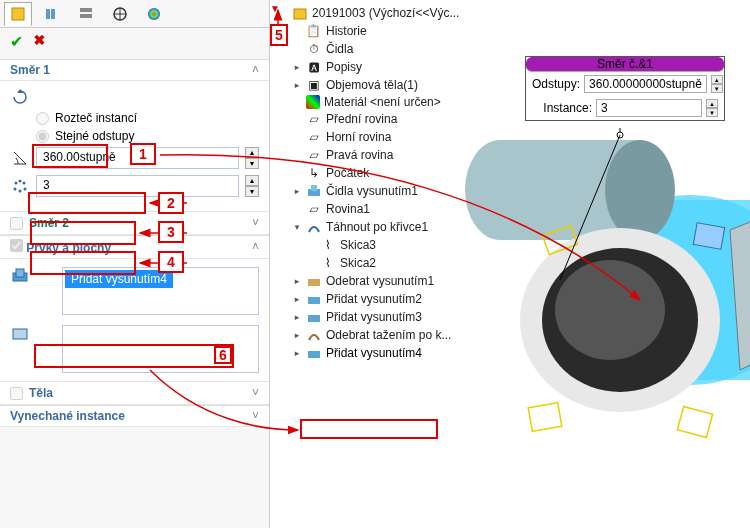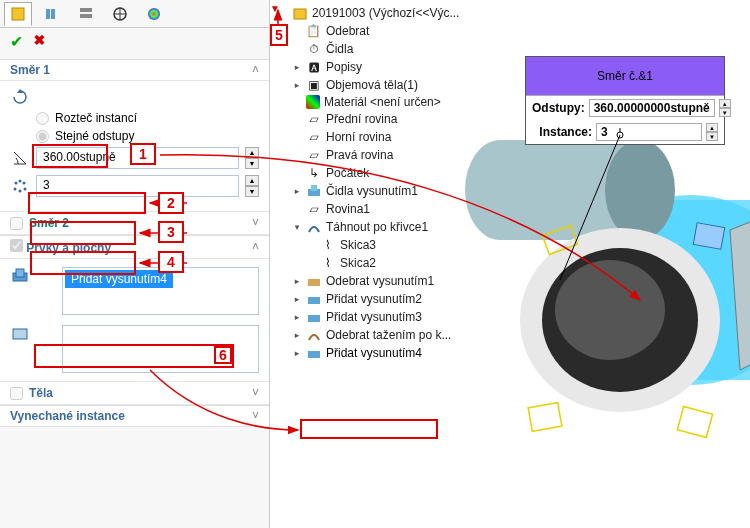--- a/index.html
+++ b/index.html
@@ -49,22 +49,22 @@
 .tree-row.highlight .txt { color: #000; }
 .tree-row .mat-icon { background: linear-gradient(45deg,#f00,#0f0,#00f); width:14px;height:14px;border-radius:2px; }
 
 .indent1 { margin-left: 14px; }
 .indent2 { margin-left: 28px; }
 
 .viewport { position: absolute; left: 280px; top: 0; width: 470px; height: 528px; z-index: -1; }
 .viewport-bg { position: absolute; right: -30px; top: 110px; width: 360px; height: 360px; }
 
 .popup { position: absolute; left: 525px; top: 56px; width: 200px; background: #fff; border: 1px solid #555; z-index: 15; }
-.popup-title { text-align: center; padding: 12px; border-bottom: 1px solid #aaa; background: #8b5cf6; }
-.popup-row { display: flex; align-items: center; padding: 3px 6px; gap: 4px; font-weight: bold; }
+.popup-title { text-align: center; padding: 0; border-bottom: 1px solid #aaa; background: #a21caf; border-radius: 6px; }
+.popup-row { display: flex; align-items: center; padding: 3px 6px; gap: 4px; }
 .popup-row .plabel { width: 60px; text-align: right; }
 .popup-row .pval { flex: 1; border: 1px solid #aaa; padding: 1px 4px; }
 .popup-row .pspin { display:flex;flex-direction:column; }
 .popup-row .pspin div { width:12px;height:9px;border:1px solid #aaa;font-size:6px;display:flex;align-items:center;justify-content:center;background:#eee; }
 
 svg.arrows { position: absolute; left:0; top:0; width:750px; height:528px; pointer-events:none; z-index:19; }
 .arrow-line { stroke: #d00; stroke-width: 1.5; fill: none; }
 .arrow-head { fill: #d00; }
 
 .pipe { fill: #a8c5cc; }
@@ -233,21 +233,21 @@
       <span class="ticon">
         <svg width="16" height="16">
           <rect x="2" y="4" width="12" height="10" fill="#f4c430" stroke="#b88a00"></rect>
         </svg>
       </span>
       <span class="txt">20191003   (Výchozí&lt;&lt;Výc...</span>
     </div>
   <div class="tree-row indent1">
       <span class="exp"></span>
       <span class="ticon">📋</span>
-      <span class="txt">Odebrat</span>
+      <span class="txt">Historie</span>
     </div>
   <div class="tree-row indent1">
       <span class="exp"></span>
       <span class="ticon">⏱</span>
       <span class="txt">Čidla</span>
     </div>
   <div class="tree-row indent1">
       <span class="exp">▸</span>
       <span class="ticon">🅰</span>
       <span class="txt">Popisy</span>

